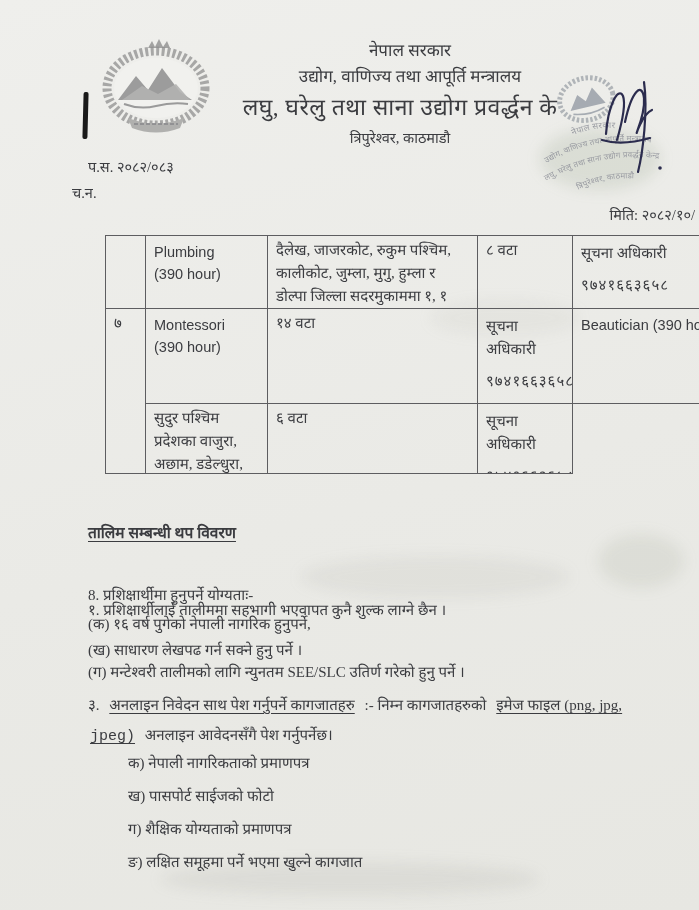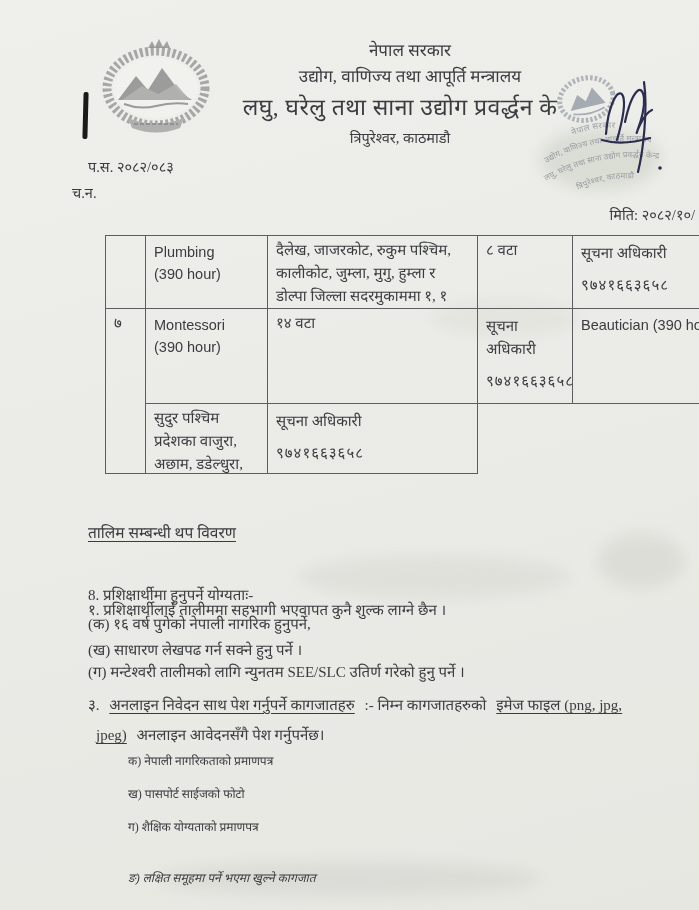--- a/index.html
+++ b/index.html
@@ -52,36 +52,36 @@
     font-size:15px;
     line-height:23px;
     overflow:hidden;
   }
   .cell.en { font-family:"Liberation Sans","DejaVu Sans",sans-serif; font-size:14.5px; line-height:22px; padding-top:5px; }
   .cell.serial-span { grid-row:span 2; }
   .contact-role { display:block; margin-top:3px; }
   .contact-phone { display:block; margin-top:9px; letter-spacing:1px; }
 
   
-  .sec-heading { position:absolute; left:88px; top:521px; font-size:15.5px; font-weight:normal; text-decoration:underline; text-underline-offset:3px; }
+  .sec-heading { position:absolute; left:88px; top:521px; font-size:15.5px; font-weight:bold; text-decoration:underline; text-underline-offset:3px; }
   .li { position:absolute; left:88px; font-size:15px; }
   .li1 { top:552px;margin-top:47px; }
   .li2 { top:584px; }
   .li2a { top:613px; }
   .li2b { top:639px; }
   .li2c { top:661px; }
   .li3 { top:690px; width:592px; line-height:30px; }
   .li3 span { margin-right:6px; }
   .u { text-decoration:underline; text-underline-offset:3px; }
-  .indent2 { margin-left:8px; }
-  .sub { position:absolute; left:128px; font-size:12px; }
+  .indent2 { margin-left:2px;font-family:Liberation Mono, monospace; }
+  .sub { position:absolute; left:128px; font-size:15px; }
   .sub-a { top:752px; }
   .sub-b { top:785px; }
   .sub-c { top:818px; }
-  .sub-d { top:869px;font-style:italic; }
+  .sub-d { top:851px; }
 </style>
 </head>
 <body>
 
 <div class="page">
 
   <div class="smudge sm1"></div>
   <div class="smudge sm2"></div>
   <div class="smudge sm3"></div>
   <div class="smudge sm4"></div>
@@ -155,20 +155,21 @@
     <div class="cell serial-span">७</div>
     <div class="cell en">Montessori (390 hour)</div>
     <div class="cell">१४ वटा</div>
     <div class="cell">
       <span class="contact-role">सूचना अधिकारी</span>
       <span class="contact-phone">९७४१६६३६५८</span>
     </div>
 
     <div class="cell en">Beautician (390 hour)</div>
     <div class="cell">सुदुर पश्चिम प्रदेशका वाजुरा, अछाम, डडेल्धुरा, दार्जुला, कैलाली र कञ्चनपुर जिल्ला सदरमुकाममा १, १ वटा</div>
+    <div class="cell">६ वटा</div>
     <div class="cell">
       <span class="contact-role">सूचना अधिकारी</span>
       <span class="contact-phone">९७४१६६३६५८</span>
     </div>
   </div>
 
   <div class="sec-heading">तालिम सम्बन्धी थप विवरण</div>
   <div class="li li1">१. प्रशिक्षार्थीलाई तालीममा सहभागी भएवापत कुनै शुल्क लाग्ने छैन ।</div>
   <div class="li li2">8. प्रशिक्षार्थीमा हुनुपर्ने योग्यताः-</div>
   <div class="li li2a">(क) १६ वर्ष पुगेको नेपाली नागरिक हुनुपर्ने,</div>

